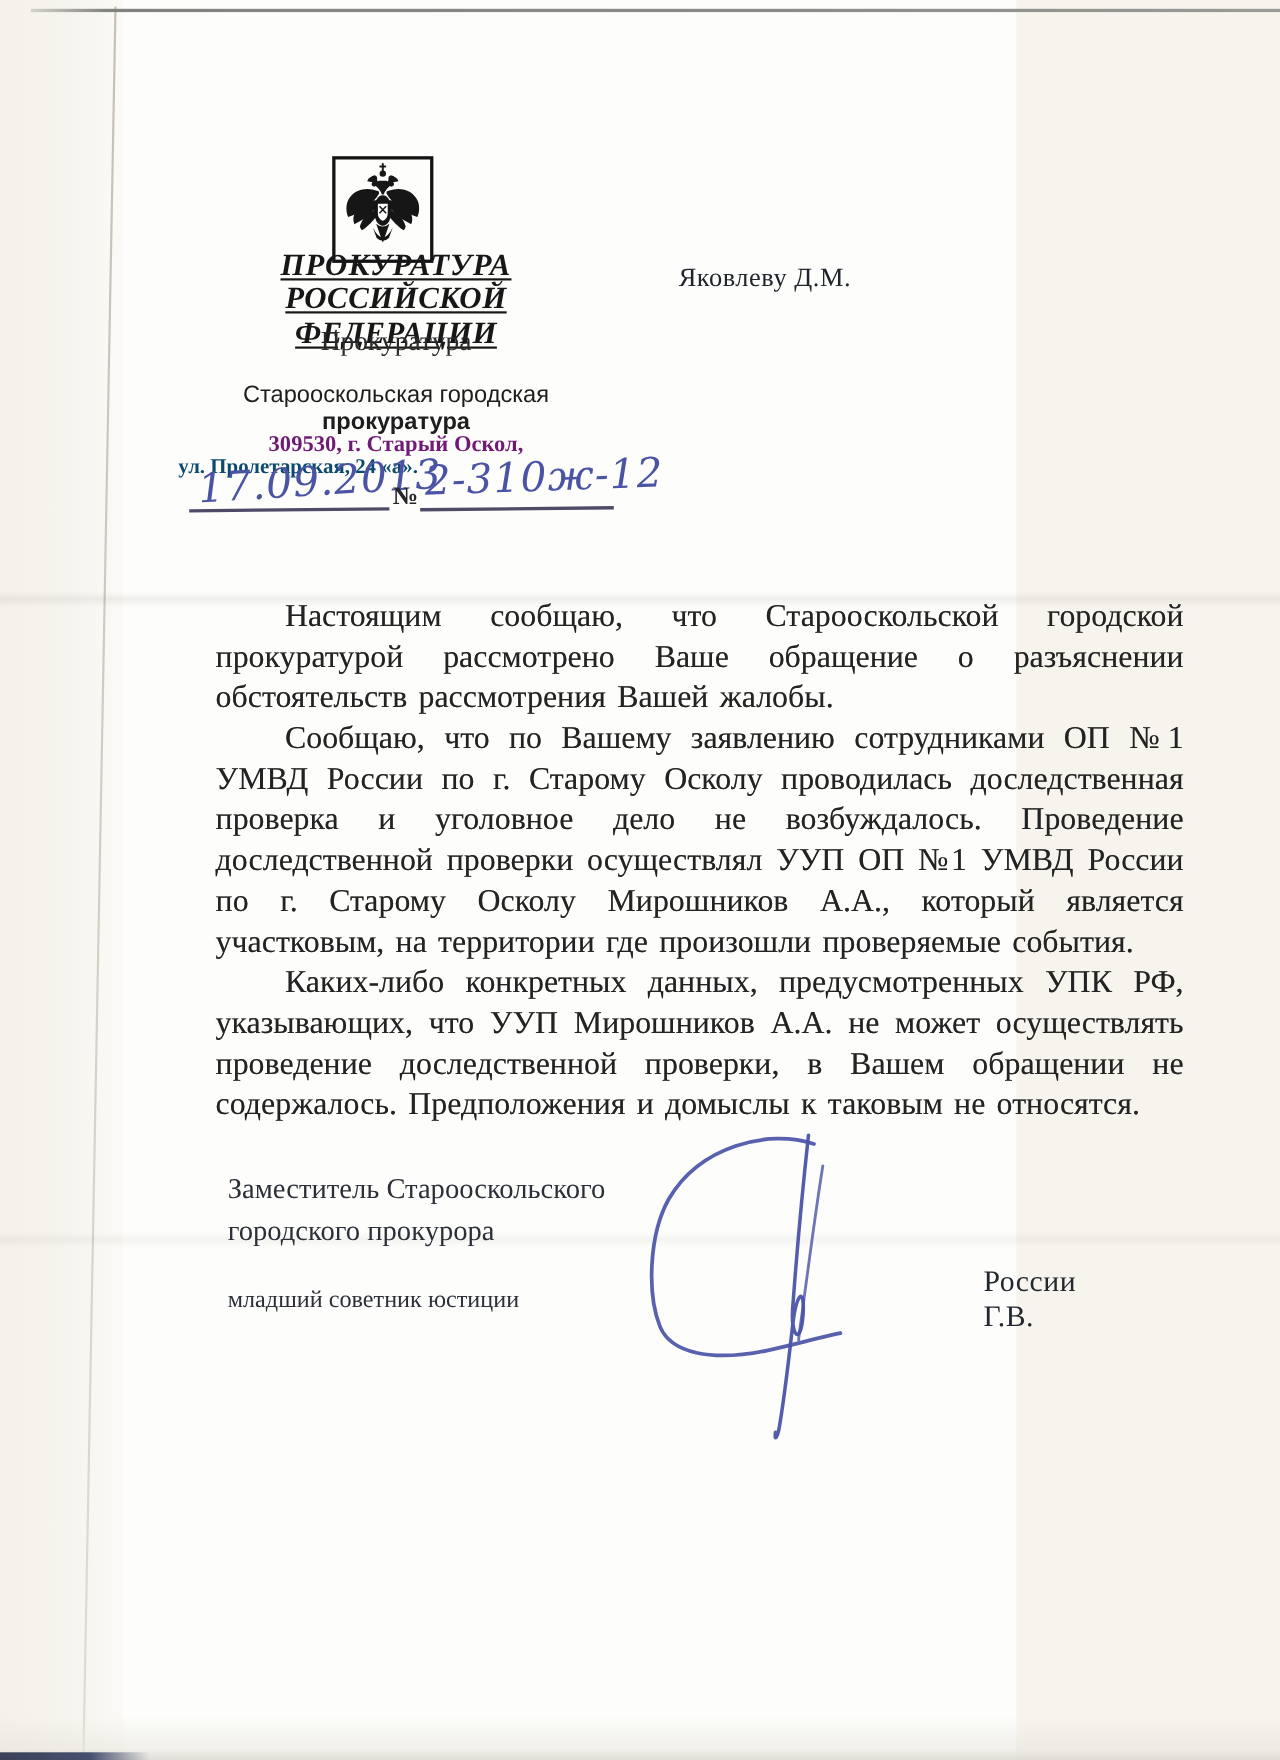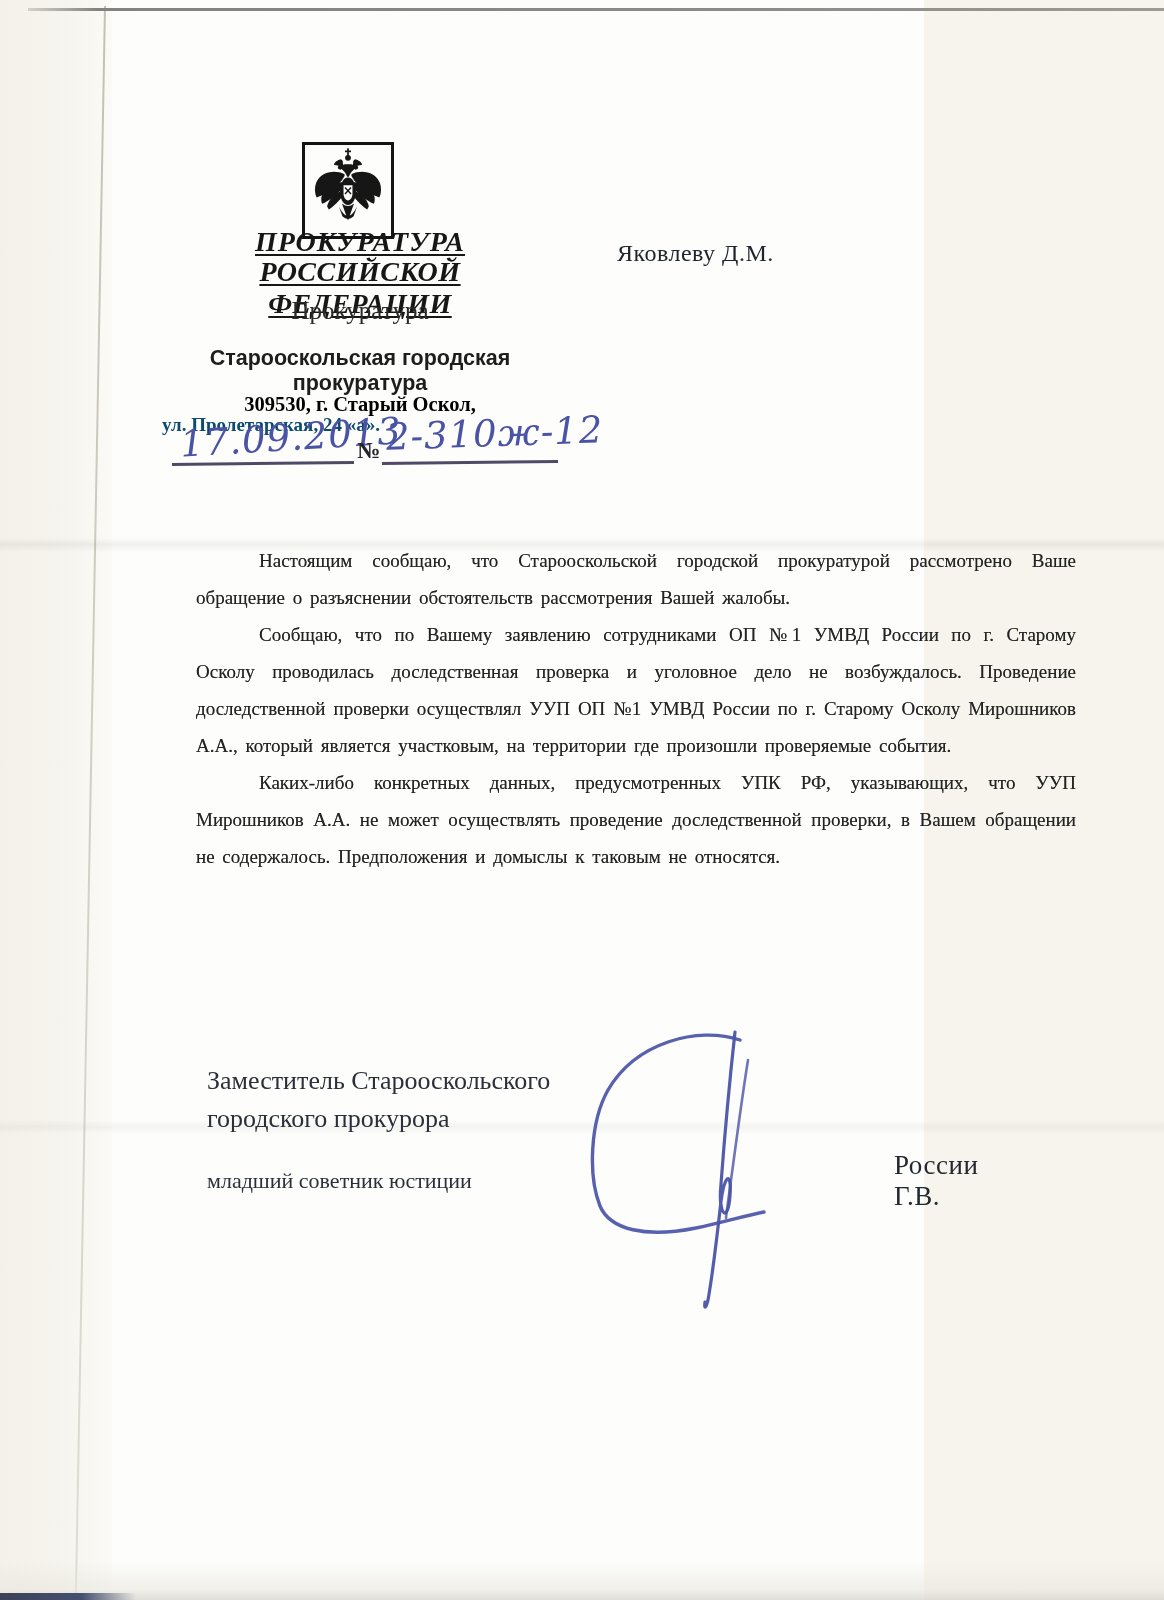--- a/index.html
+++ b/index.html
@@ -50,24 +50,24 @@
   .org1{left:182px;top:226px;width:356px;text-align:center;
     font-size:28px;font-weight:bold;font-style:italic;letter-spacing:1px;
     text-decoration:underline;text-underline-offset:3px;}
   .org2{left:168px;top:256px;width:384px;text-align:center;
     font-size:28px;font-weight:bold;font-style:italic;letter-spacing:.5px;
     text-decoration:underline;text-underline-offset:3px;}
   .parent1{left:182px;top:297px;width:356px;text-align:center;font-size:25px;color:#2a2a2a;}
   .parent2{left:182px;top:321px;width:356px;text-align:center;
     font-family:"Liberation Sans",sans-serif;font-weight:bold;font-size:17.5px;color:#222;}
   .office1{left:162px;top:346px;width:396px;text-align:center;
-    font-family:"Liberation Sans",sans-serif;font-weight:bold;font-size:21.5px;color:#1d1d1d;}
+    font-family:"Liberation Sans",sans-serif;font-weight:normal;font-size:21.5px;color:#1d1d1d;}
   .office2{left:162px;top:371px;width:396px;text-align:center;
     font-family:"Liberation Sans",sans-serif;font-weight:bold;font-size:21.5px;color:#1d1d1d;}
-  .addr1{left:162px;top:393px;width:396px;text-align:center;font-weight:bold;font-size:20.5px;color:#000000;}
+  .addr1{left:162px;top:393px;width:396px;text-align:center;font-weight:bold;font-size:20.5px;color:#701a75;}
   .addr2{left:162px;top:414px;width:396px;font-weight:bold;font-size:19px;color:#0c4a6e;}
 
   .hand{
     font-family:"DejaVu Serif",serif;font-style:italic;
     color:#4a53a4;
   }
   .hand-date{
     position:absolute;left:180px;top:416px;font-size:37px;letter-spacing:1px;
     transform:rotate(-3.5deg);
   }
@@ -80,21 +80,21 @@
   .hw-line-1{left:172px;top:462px;width:182px;transform:rotate(-.6deg);}
   .hw-line-2{left:382px;top:461px;width:176px;transform:rotate(-.6deg);}
 
   .addressee{
     position:absolute;left:617px;top:240px;font-size:24px;color:#20242c;letter-spacing:.5px;
   }
 
   
   .body-text{
     position:absolute;left:196px;top:542px;width:880px;
-    font-size:19px;line-height:37px;color:#232323;
+    font-size:29px;line-height:37px;color:#232323;
     text-align:justify;word-spacing:3px;
   }
   .body-text p{margin:0;text-indent:63px;}
   .body-text{text-shadow:0 0 .5px rgba(35,35,35,.55);}
 
   
   .pos-lines{
     position:absolute;left:207px;top:1062px;width:420px;
     font-size:26px;line-height:38px;color:#2b2f38;
   }

